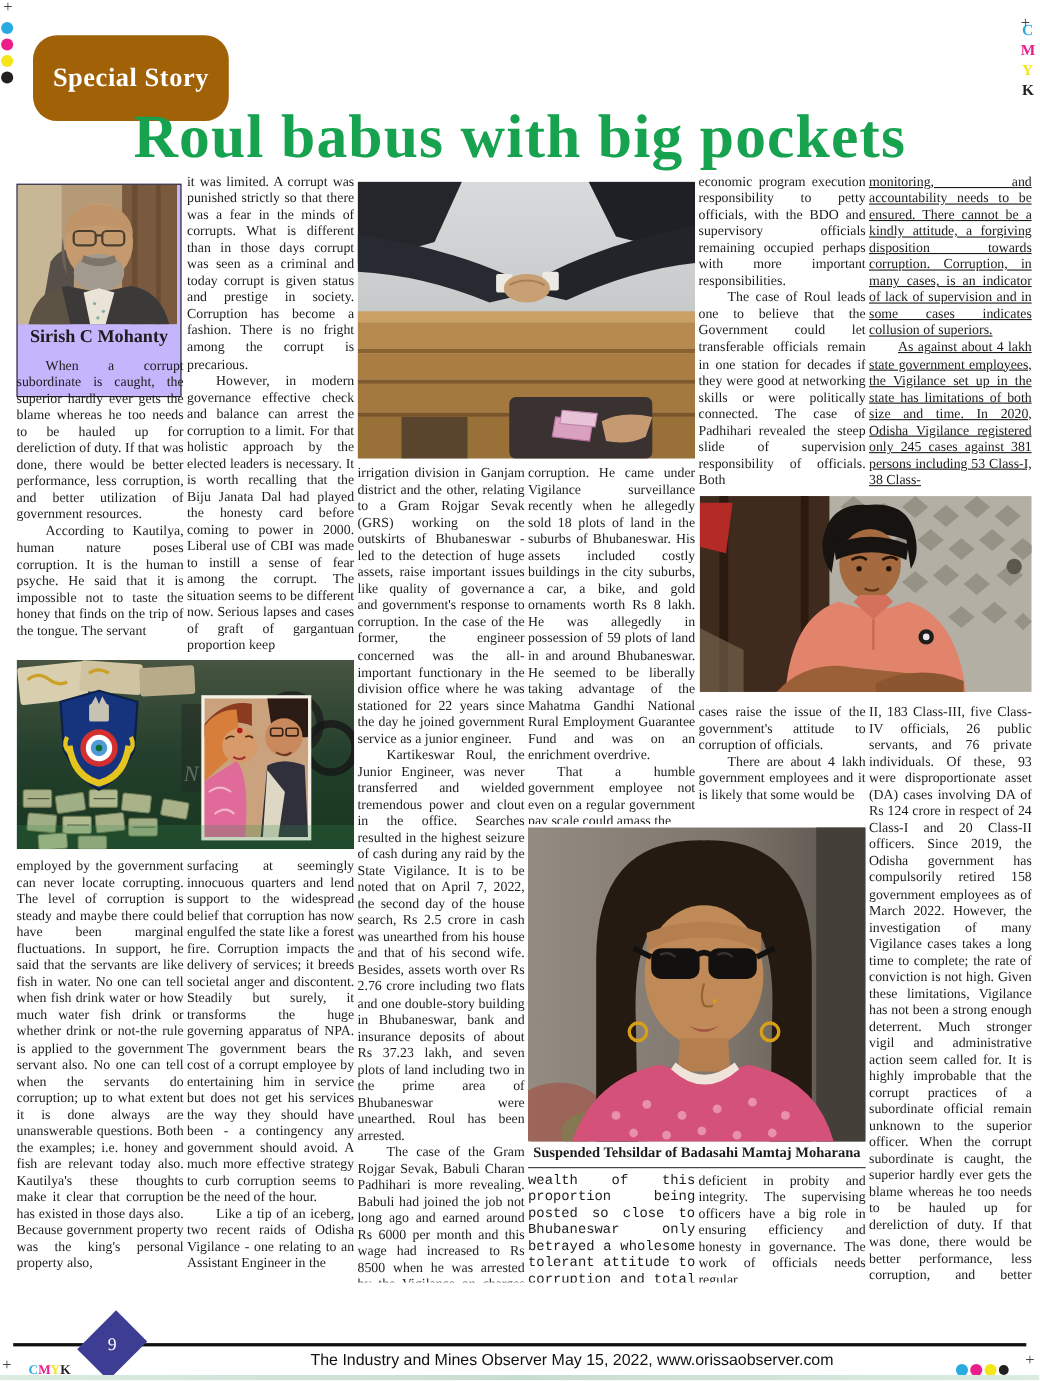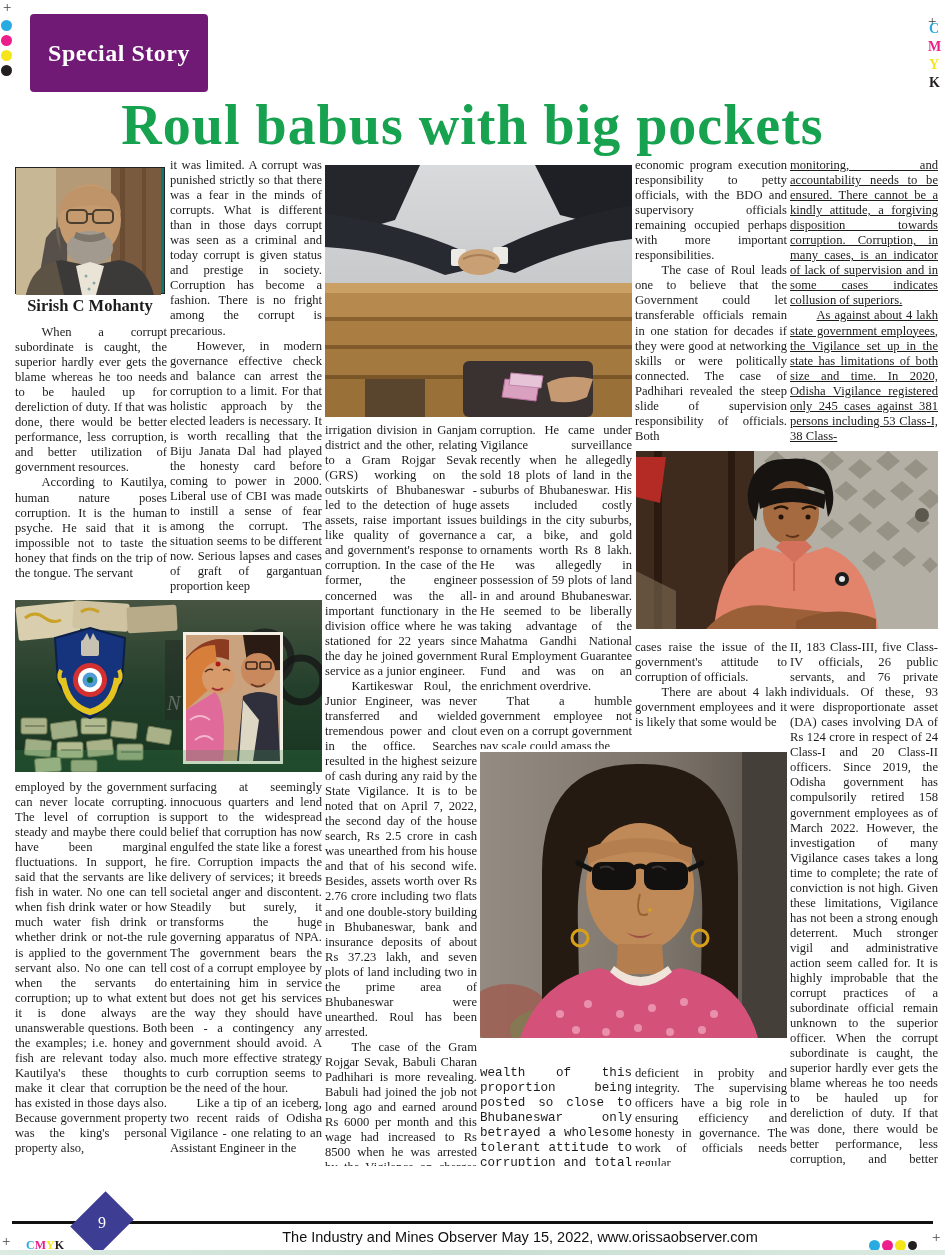--- a/index.html
+++ b/index.html
@@ -1,33 +1,33 @@
 <!DOCTYPE html>
 <html><head>
 <meta charset="utf-8">
 <style>
   html,body{margin:0;padding:0;background:#ffffff;}
   #page{position:relative;width:945px;height:1255px;background:#ffffff;overflow:hidden;
         font-family:"Liberation Serif",serif;color:#1c1c1c;}
   .abs{position:absolute;}
   
-  #special-banner{left:30px;top:14px;width:178px;height:78px;background:#701a75;border-radius:4px;
+  #special-banner{left:30px;top:32px;width:178px;height:78px;background:#a16207;border-radius:22px;
     display:flex;align-items:center;justify-content:center;}
   #special-banner span{color:#ffffff;font-weight:bold;font-size:24px;letter-spacing:.5px;}
   #headline{left:0;top:96px;width:945px;text-align:center;font-weight:bold;font-size:56px;
     color:#16a24f;letter-spacing:1px;line-height:1.05;}
   .reg-dot{width:11px;height:11px;border-radius:50%;}
   .cmyk-letter{font-weight:bold;font-size:14px;line-height:1;}
   .cropmark{color:#444;font-size:15px;line-height:1;}
   
   .body-text{font-size:12.6px;line-height:15.05px;text-align:justify;overflow:hidden;}
   .body-text p{margin:0;}
   .body-text p.indent{text-indent:2.1em;}
   
-  #author-box{left:15px;top:167px;width:150px;height:127px;border:1.5px solid #222;background:#0f766e;box-sizing:border-box;}
+  #author-box{left:15px;top:167px;width:150px;height:194px;border:1.5px solid #222;background:#c4b5fd;box-sizing:border-box;}
   #author-caption{width:100%;text-align:center;font-weight:bold;font-size:16.5px;padding-top:1px;}
   
   .photo{overflow:hidden;}
   
   #woman-caption{left:480px;top:1038px;width:307px;height:24px;border-bottom:1.5px solid #333;
     text-align:center;font-weight:bold;font-size:13.2px;line-height:20px;box-sizing:border-box;}
   
   #footer-line{left:12px;top:1221px;width:921px;height:2.5px;background:#111;}
   #page-diamond{left:76px;top:1190px;width:52px;height:66px;display:flex;align-items:center;justify-content:center;}
   #page-diamond .shape{position:absolute;left:6px;top:13px;width:40px;height:40px;background:#3d3d93;
@@ -217,21 +217,21 @@
   </div>
 
   <div class="abs body-text" style="left:325px;top:423px;width:152px;height:743px;">
     <p>irrigation division in Ganjam district and the other, relating to a Gram Rojgar Sevak (GRS) working on the outskirts of Bhubaneswar - led to the detection of huge assets, raise important issues like quality of governance and government's response to corruption. In the case of the former, the engineer concerned was the all-important functionary in the division office where he was stationed for 22 years since the day he joined government service as a junior engineer.</p>
     <p class="indent">Kartikeswar Roul, the Junior Engineer, was never transferred and wielded tremendous power and clout in the office. Searches resulted in the highest seizure of cash during any raid by the State Vigilance. It is to be noted that on April 7, 2022, the second day of the house search, Rs 2.5 crore in cash was unearthed from his house and that of his second wife. Besides, assets worth over Rs 2.76 crore including two flats and one double-story building in Bhubaneswar, bank and insurance deposits of about Rs 37.23 lakh, and seven plots of land including two in the prime area of Bhubaneswar were unearthed. Roul has been arrested.</p>
     <p class="indent">The case of the Gram Rojgar Sevak, Babuli Charan Padhihari is more revealing. Babuli had joined the job not long ago and earned around Rs 6000 per month and this wage had increased to Rs 8500 when he was arrested by the Vigilance on charges of</p>
   </div>
 
   <div class="abs body-text" style="left:480px;top:423px;width:152px;height:326px;">
     <p>corruption. He came under Vigilance surveillance recently when he allegedly sold 18 plots of land in the suburbs of Bhubaneswar. His assets included costly buildings in the city suburbs, a car, a bike, and gold ornaments worth Rs 8 lakh. He was allegedly in possession of 59 plots of land in and around Bhubaneswar. He seemed to be liberally taking advantage of the Mahatma Gandhi National Rural Employment Guarantee Fund and was on an enrichment overdrive.</p>
-    <p class="indent">That a humble government employee not even on a corrupt government pay scale could amass the</p>
+    <p class="indent">That a humble government employee not even on a regular government pay scale could amass the</p>
   </div>
 
   <div class="abs photo" style="left:480px;top:752px;width:307px;height:286px;">
     <svg width="307" height="286" viewBox="0 0 307 286">
       <defs>
         <linearGradient id="wg" x1="0" y1="0" x2="1" y2="0">
           <stop offset="0" stop-color="#948c82"></stop>
             <stop offset="0.6" stop-color="#7d756b"></stop>
             <stop offset="1" stop-color="#57514a"></stop>
         </linearGradient>
@@ -271,20 +271,21 @@
           <circle cx="204" cy="250" r="4"></circle>
           <circle cx="234" cy="262" r="4"></circle>
         <circle cx="96" cy="278" r="4"></circle>
           <circle cx="126" cy="280" r="4"></circle>
           <circle cx="158" cy="276" r="4"></circle>
         <circle cx="190" cy="280" r="4"></circle>
           <circle cx="222" cy="278" r="4"></circle>
       </g>
     </svg>
   </div>
+  <div class="abs" id="woman-caption">Suspended Tehsildar of Badasahi Mamtaj Moharana</div>
 
   <div class="abs body-text" style="left:480px;top:1066px;width:152px;height:100px;font-family:Liberation Mono, monospace;">
     <p>wealth of this proportion being posted so close to Bhubaneswar only betrayed a wholesome tolerant attitude to corruption and total delegation of important</p>
   </div>
 
   <div class="abs body-text" style="left:635px;top:158px;width:152px;height:288px;">
     <p>economic program execution responsibility to petty officials, with the BDO and supervisory officials remaining occupied perhaps with more important responsibilities.</p>
     <p class="indent">The case of Roul leads one to believe that the Government could let transferable officials remain in one station for decades if they were good at networking skills or were politically connected. The case of Padhihari revealed the steep slide of supervision responsibility of officials. Both</p>
   </div>
 

